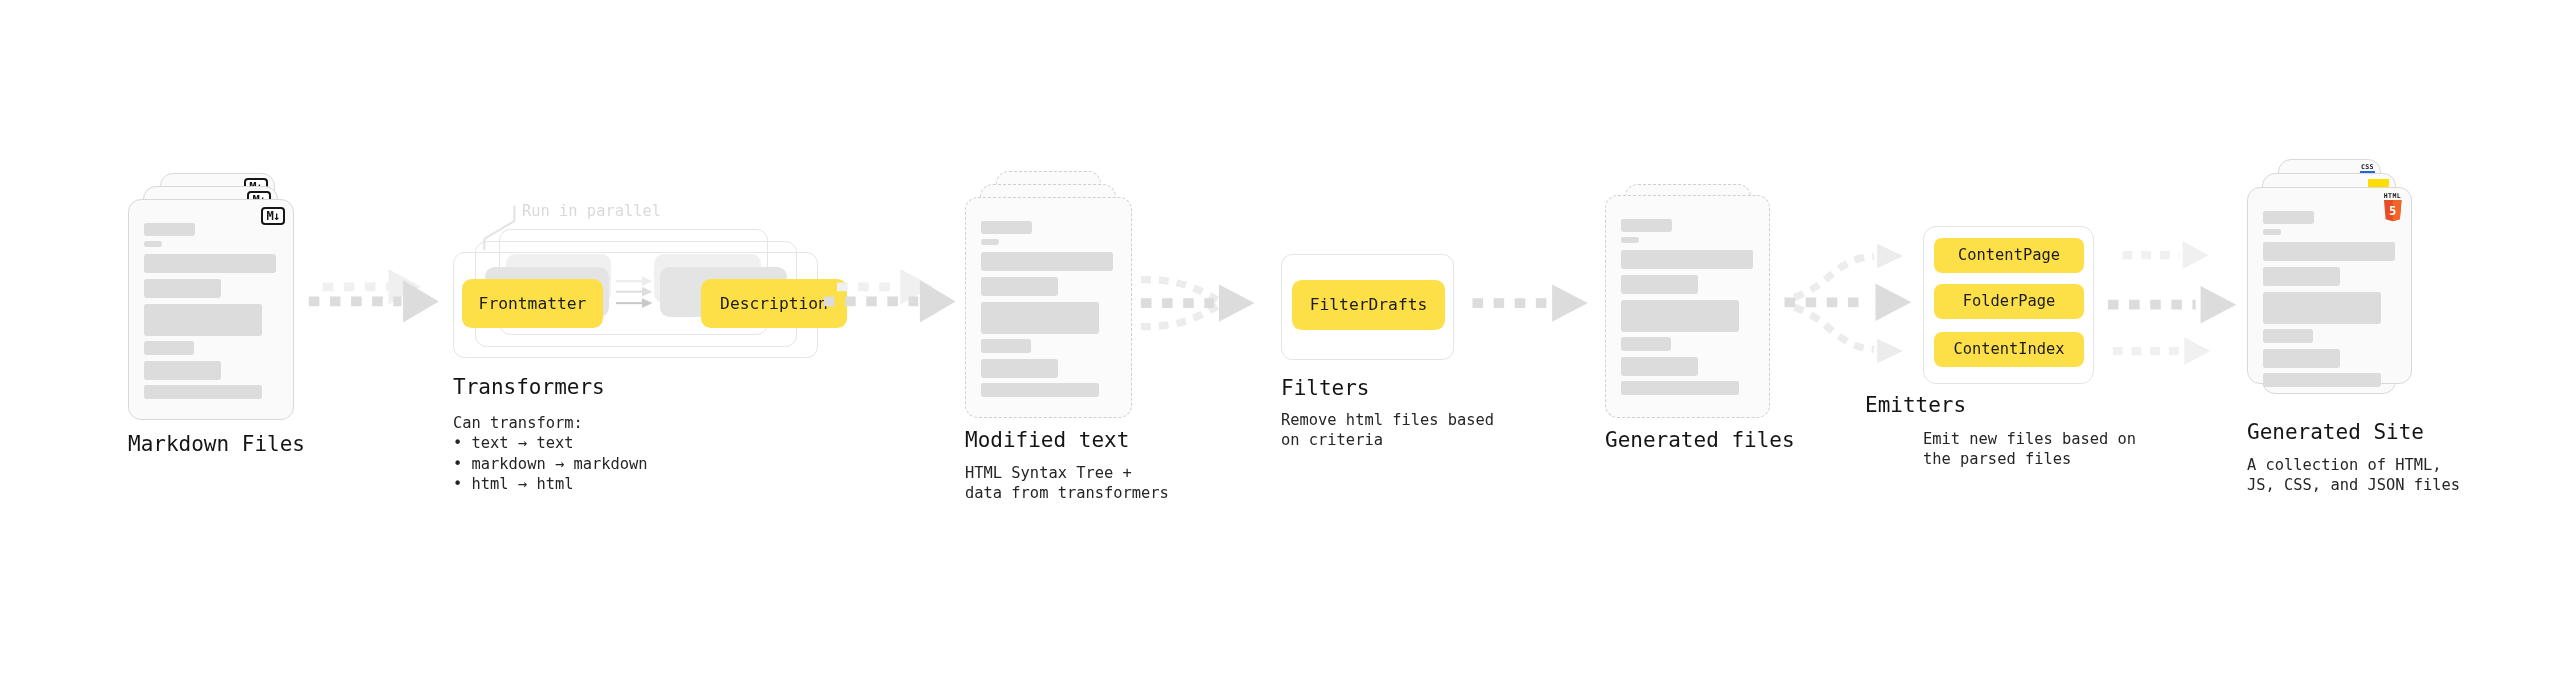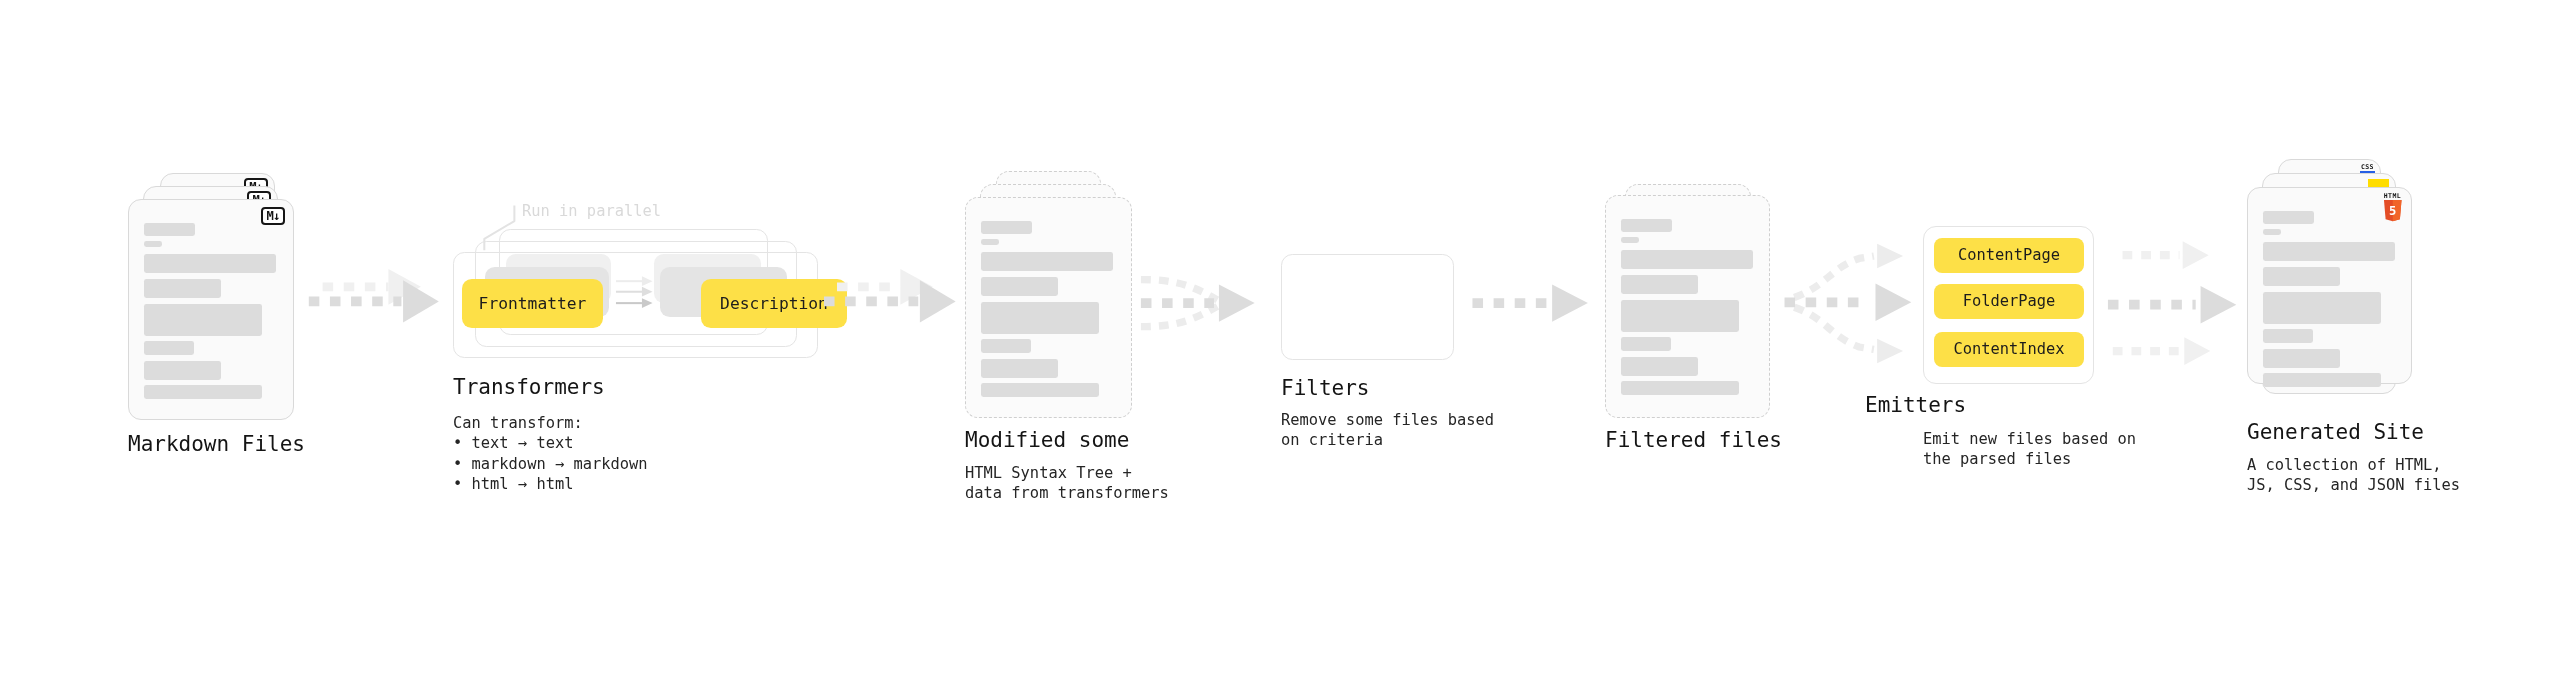--- a/index.html
+++ b/index.html
@@ -91,43 +91,44 @@
       <div class="bar b1"></div>
       <div class="bar b2"></div>
       <div class="bar b3"></div>
       <div class="bar b4"></div>
       <div class="bar b5"></div>
       <div class="bar b6"></div>
       <div class="bar b7"></div>
       <div class="bar b8"></div>
     </div>
   </div>
-  <div class="title" style="left:965px;top:428px;">Modified some</div>
+  <div class="title" style="left:965px;top:428px;">Modified text</div>
   <div class="body-text" style="left:965px;top:463px;">HTML Syntax Tree +
 data from transformers</div>
 
   <div class="frame" style="left:1281px;top:254px;width:173px;height:106px;"></div>
+  <div class="chip front" style="left:1292px;top:280px;width:153px;height:50px;line-height:50px;">FilterDrafts</div>
   <div class="title" style="left:1281px;top:376px;">Filters</div>
-  <div class="body-text" style="left:1281px;top:410px;">Remove some files based
+  <div class="body-text" style="left:1281px;top:410px;">Remove html files based
 on criteria</div>
 
   <div class="abs" style="left:1605px;top:184px;width:165px;height:244px;">
     <div class="file-card dashed" style="left:19.5px;top:0;width:126px;height:221px;z-index:1;"></div>
     <div class="file-card dashed" style="left:0;top:11.4px;width:165px;height:223px;z-index:2;">
       <div class="bar b1"></div>
       <div class="bar b2"></div>
       <div class="bar b3"></div>
       <div class="bar b4"></div>
       <div class="bar b5"></div>
       <div class="bar b6"></div>
       <div class="bar b7"></div>
       <div class="bar b8"></div>
     </div>
   </div>
-  <div class="title" style="left:1605px;top:428px;">Filtered files</div>
+  <div class="title" style="left:1605px;top:428px;">Generated files</div>
 
   <div class="frame" style="left:1923px;top:226px;width:171px;height:158px;border-radius:13px;"></div>
   <div class="chip front" style="left:1934px;top:238px;width:150px;height:35px;line-height:35px;border-radius:8.1px;font-size:15.4px;">ContentPage</div>
   <div class="chip front" style="left:1934px;top:284px;width:150px;height:35px;line-height:35px;border-radius:8.1px;font-size:15.4px;">FolderPage</div>
   <div class="chip front" style="left:1934px;top:332px;width:150px;height:35px;line-height:35px;border-radius:8.1px;font-size:15.4px;">ContentIndex</div>
   <div class="title" style="left:1852px;top:393px;margin-left:13px;">Emitters</div>
   <div class="body-text" style="left:1923px;top:429px;">Emit new files based on
 the parsed files</div>
 
   <div class="abs" style="left:2247px;top:159px;width:165px;height:252px;">

